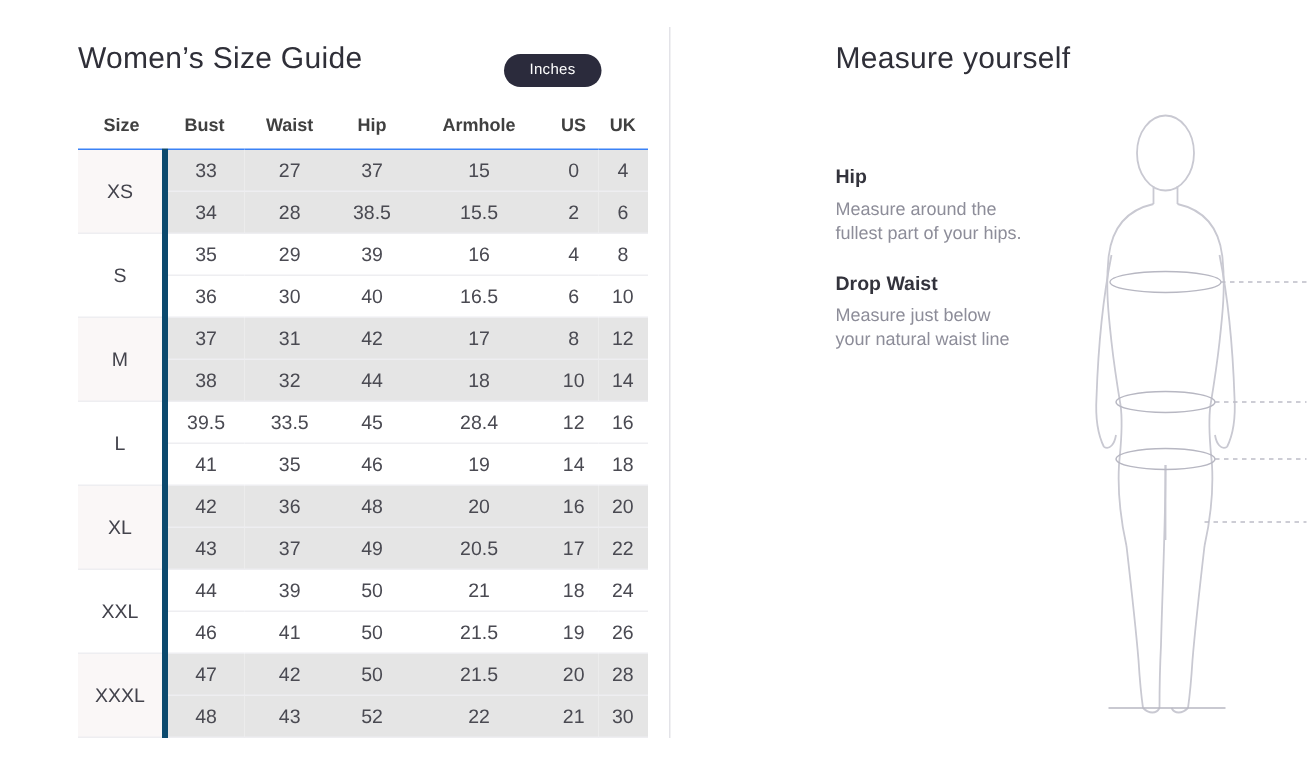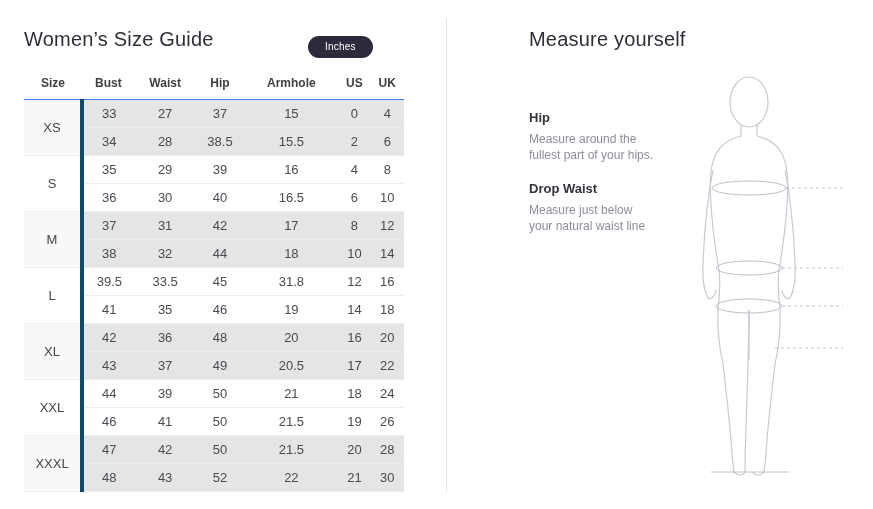--- a/index.html
+++ b/index.html
@@ -18,20 +18,21 @@
     position: relative;
     width: 873px;
     height: 509px;
     display: flex;
   }
   .left-pane {
     width: 491px;
     box-sizing: border-box;
     padding: 28px 0 0 24px;
     position: relative;
+    margin-left: 28px;
   }
   .divider {
     position: absolute;
     left: 446px;
     top: 18px;
     width: 1px;
     height: 474px;
     background: #e3e3e8;
   }
   .right-pane {
@@ -197,21 +198,21 @@
           <td>18</td>
           <td>10</td>
           <td>14</td>
         </tr>
 
         <tr>
           <td class="size-col" rowspan="2">L</td>
           <td>39.5</td>
           <td>33.5</td>
           <td>45</td>
-          <td>31.8</td>
+          <td>28.4</td>
           <td>12</td>
           <td>16</td>
         </tr>
         <tr>
           <td>41</td>
           <td>35</td>
           <td>46</td>
           <td>19</td>
           <td>14</td>
           <td>18</td>

